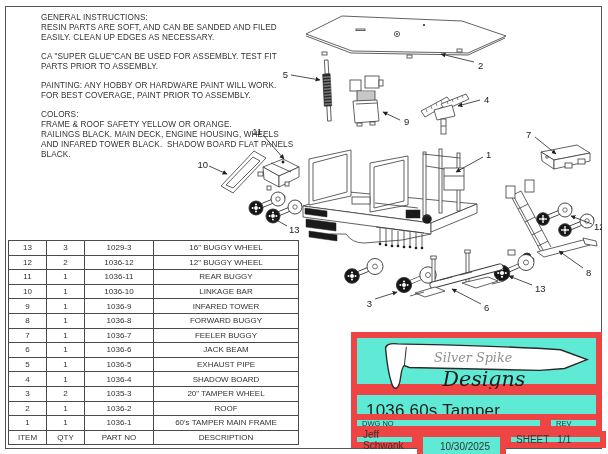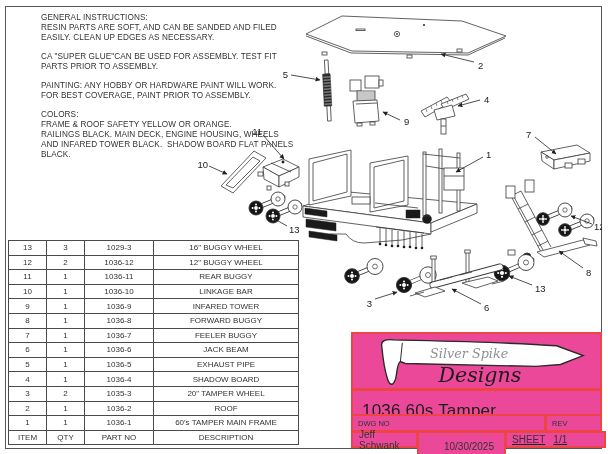--- a/index.html
+++ b/index.html
@@ -10,30 +10,30 @@
   
   #instructions{position:absolute;left:13px;top:13px;width:300px;
         font-size:8.2px;line-height:10px;color:#333;letter-spacing:.1px;margin-left:28px;}
   #instructions p{margin:0 0 9px 0;white-space:pre-wrap;}
   
   #bom{position:absolute;left:8px;top:240px;width:290px;height:205px;
         border-collapse:collapse;table-layout:fixed;font-size:8px;color:#333;}
   #bom td{border:1px solid #4a4a4a;text-align:center;vertical-align:middle;
         padding:0;height:13.6px;overflow:hidden;white-space:nowrap;}
   
-  .tb{position:absolute;box-sizing:border-box;border:2px solid #ef4444;background:#ec4899;}
+  .tb{position:absolute;box-sizing:border-box;border:6px solid #ef4444;background:#5eead4;}
   #tb-logo{left:351px;top:332px;width:251px;height:58px;}
   #tb-title{left:351px;top:389px;width:251px;height:43px;display:flex;align-items:center;}
   #tb-title span{font-size:17px;color:#1c1c1c;padding-left:9px;letter-spacing:.2px;}
   #tb-dwg{left:351px;top:414px;width:195px;height:18px;display:flex;align-items:center;}
   #tb-rev{left:545px;top:414px;width:57px;height:18px;display:flex;align-items:center;}
   #tb-dwg span,#tb-rev span{font-size:7.5px;color:#333;padding-left:5px;}
   #tb-auth{left:351px;top:431px;width:67px;height:17px;display:flex;align-items:center;}
   #tb-date{left:417px;top:431px;width:89px;height:31px;display:flex;align-items:center;justify-content:flex-end;}
-  #tb-sheet{left:505px;top:431px;width:101px;height:17px;display:flex;align-items:center;gap:8px;text-decoration:underline;}
+  #tb-sheet{left:505px;top:431px;width:101px;height:17px;display:flex;align-items:center;gap:8px;}
   #tb-auth span,#tb-date span,#tb-sheet span{font-size:10px;color:#333;}
   #tb-auth span{padding-left:6px;} #tb-date span{padding-right:10px;} #tb-sheet span:first-child{padding-left:5px;}
   
   #diagram{position:absolute;left:195px;top:8px;pointer-events:none;}
   #diagram *{vector-effect:none;}
   .ln{stroke:#3a3a3a;stroke-width:.8;fill:none;}
   .shape{stroke:#3a3a3a;stroke-width:.8;fill:#fff;}
   .dark{stroke:#222;stroke-width:.5;fill:#1a1a1a;}
   .callout{font-family:"Liberation Sans",sans-serif;font-size:9.5px;fill:#222;stroke:none;}
   .axleB{stroke:#333;stroke-width:4.6;fill:none;stroke-linecap:round;}

